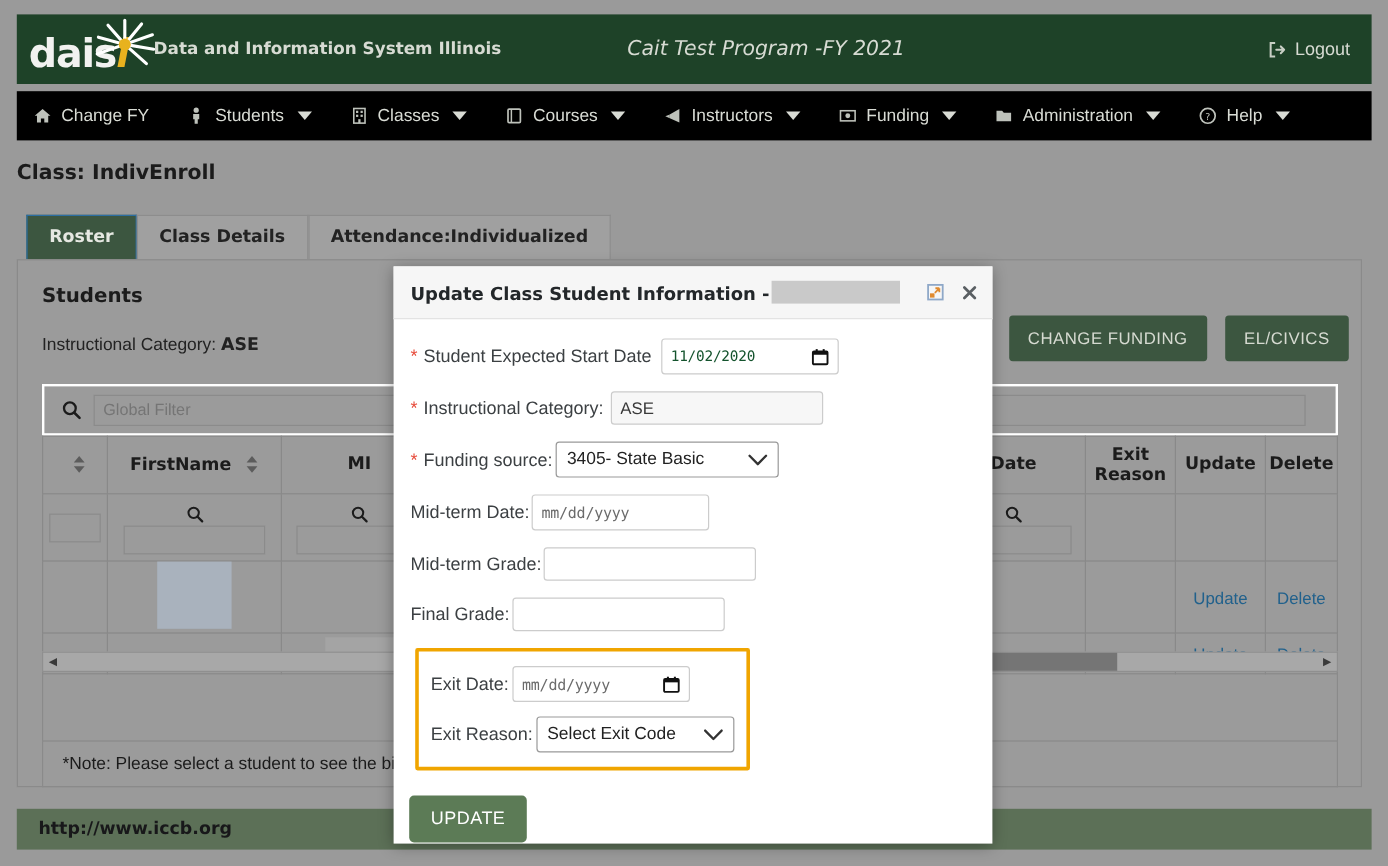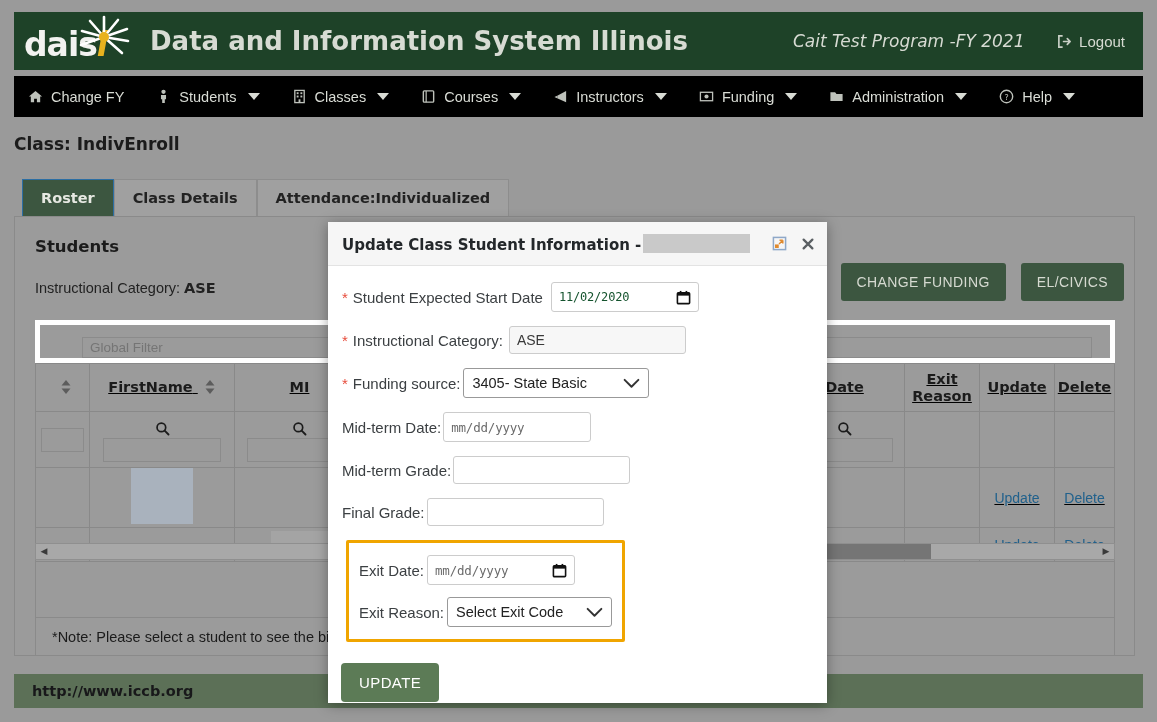--- a/index.html
+++ b/index.html
@@ -24,21 +24,21 @@
   .logo { width:110px; height:56px; position:relative; flex:none; margin-left:4px; }
   .logo-text {
     font-family:"DejaVu Sans", sans-serif;
     font-weight:bold; font-size:33px; color:#f2f2f0;
     position:absolute; left:6px; top:12px; letter-spacing:-1px;
   }
   .logo-i { color:#e8b21e; font-style:italic; }
   .logo-star { position:absolute; left:60px; top:2px; width:52px; height:44px; }
   .mast-title {
     font-family:"DejaVu Sans", sans-serif;
-    font-weight:bold; font-size:26px; color:#d7dbd3; margin-left:22px;
+    font-weight:bold; font-size:14px; color:#d7dbd3; 
     white-space:nowrap;
   }
   .mast-prog {
     font-family:"DejaVu Sans", sans-serif;
     font-weight:normal; font-style:italic; font-size:17px; color:#d7dbd3;
     margin-left:105px; white-space:nowrap;
   }
   .mast-logout {
     margin-left:auto; margin-right:18px; color:#d7dbd3; font-size:15px;
     display:flex; align-items:center; gap:7px; white-space:nowrap;
@@ -95,33 +95,32 @@
   .btn-green {
     background:#3c5640; color:#d6dad1; border:none;
     font-size:14px; letter-spacing:.4px; padding:11px 16px;
     border-radius:3px; white-space:nowrap;
   }
   .top-btns { position:absolute; right:10px; top:46px; display:flex; gap:15px; }
 
   
   .filterbar {
     position:absolute; left:20px; top:103px; width:1080px; height:43px;
-    border:5px solid #ffffff; display:flex; align-items:center; padding-left:14px;
+    border:2px solid #ffffff; display:flex; align-items:center; padding-left:14px;
     background:#9b9b9b;
-    flex-direction:column;
   }
   .filter-input {
     margin-left:10px; width:1010px; height:26px;
     background:#9b9b9b; border:1px solid #8b8b8b;
     font-size:13.5px; color:#6e6e6e; padding:2px 7px;
   }
 
   
   .grid { position:absolute; left:20px; top:146px; width:1080px; }
-  table.g { border-collapse:collapse; width:100%; table-layout:fixed;text-decoration:underline; }
+  table.g { border-collapse:collapse; width:100%; table-layout:fixed; }
   table.g th, table.g td {
     border:1px solid #898989; font-size:14px; color:#1b1b1b;
     text-align:center; vertical-align:middle; padding:0;
   }
   table.g th {
     height:48px; font-family:"DejaVu Sans", sans-serif; font-weight:bold;
     font-size:14.5px; line-height:1.15;
   }
   .sorticon { display:inline-block; width:12px; height:16px; vertical-align:-3px; margin-left:6px; }
   .fr { height:56px; }

